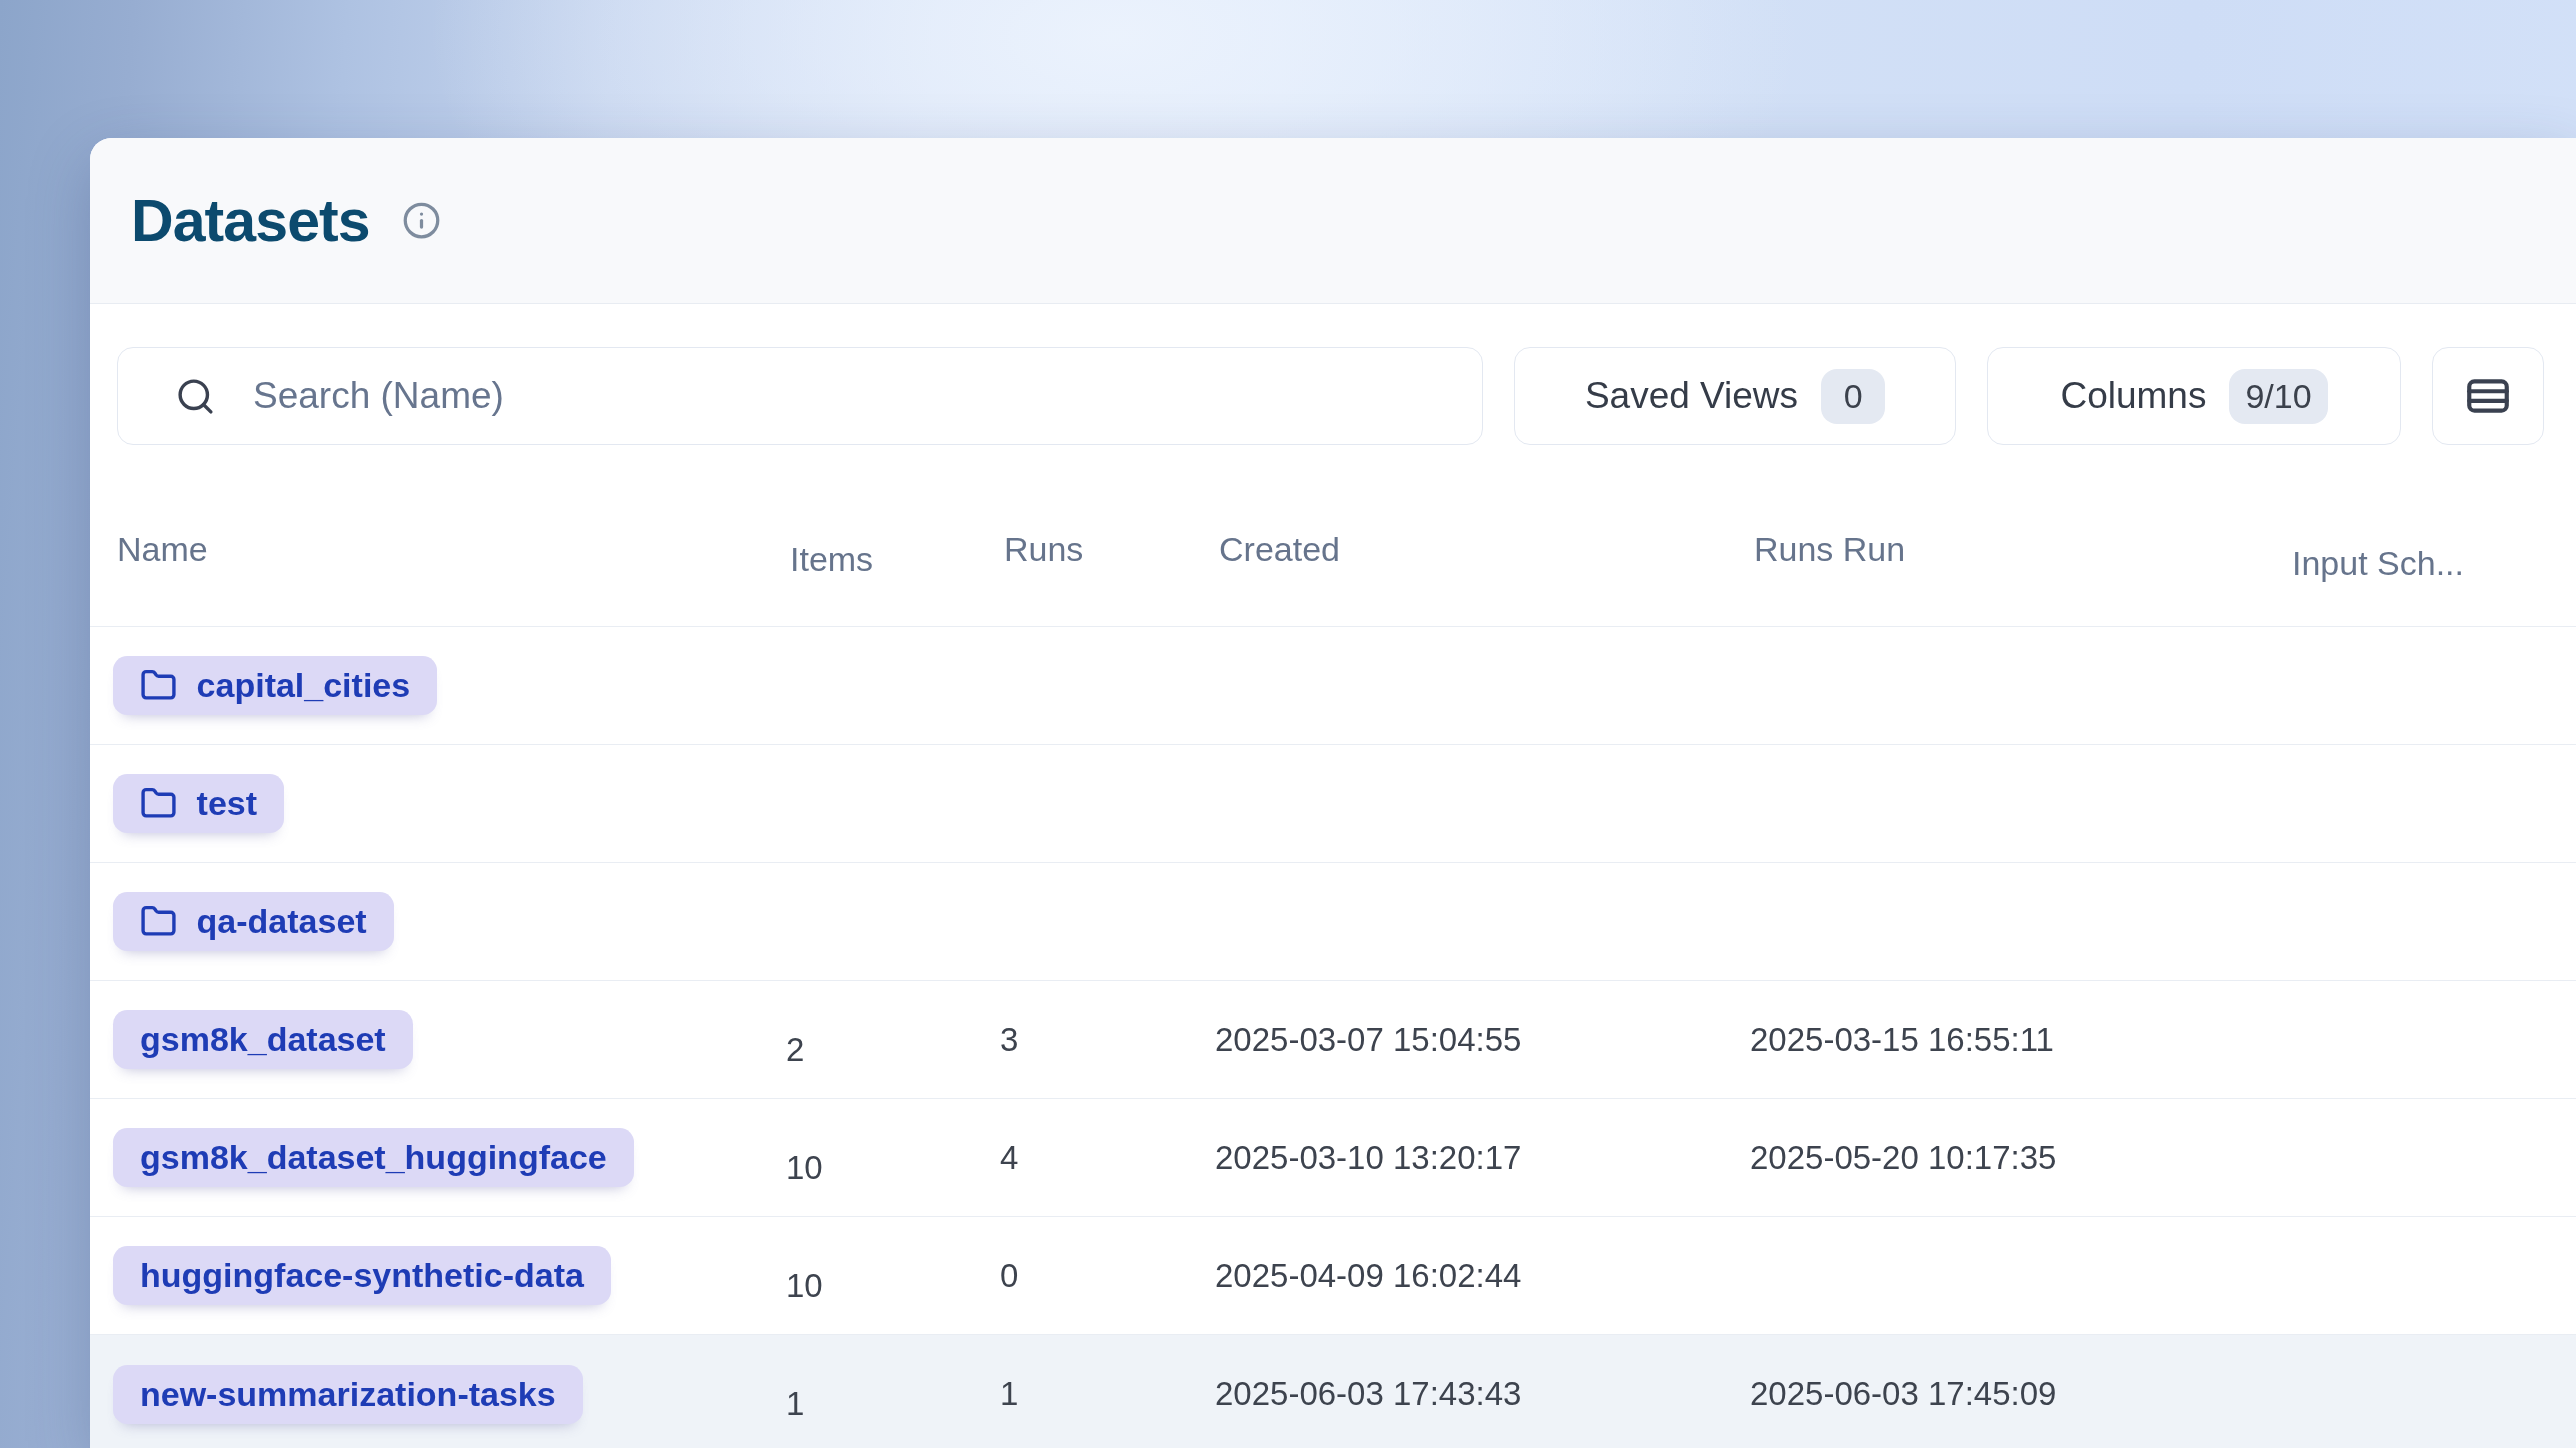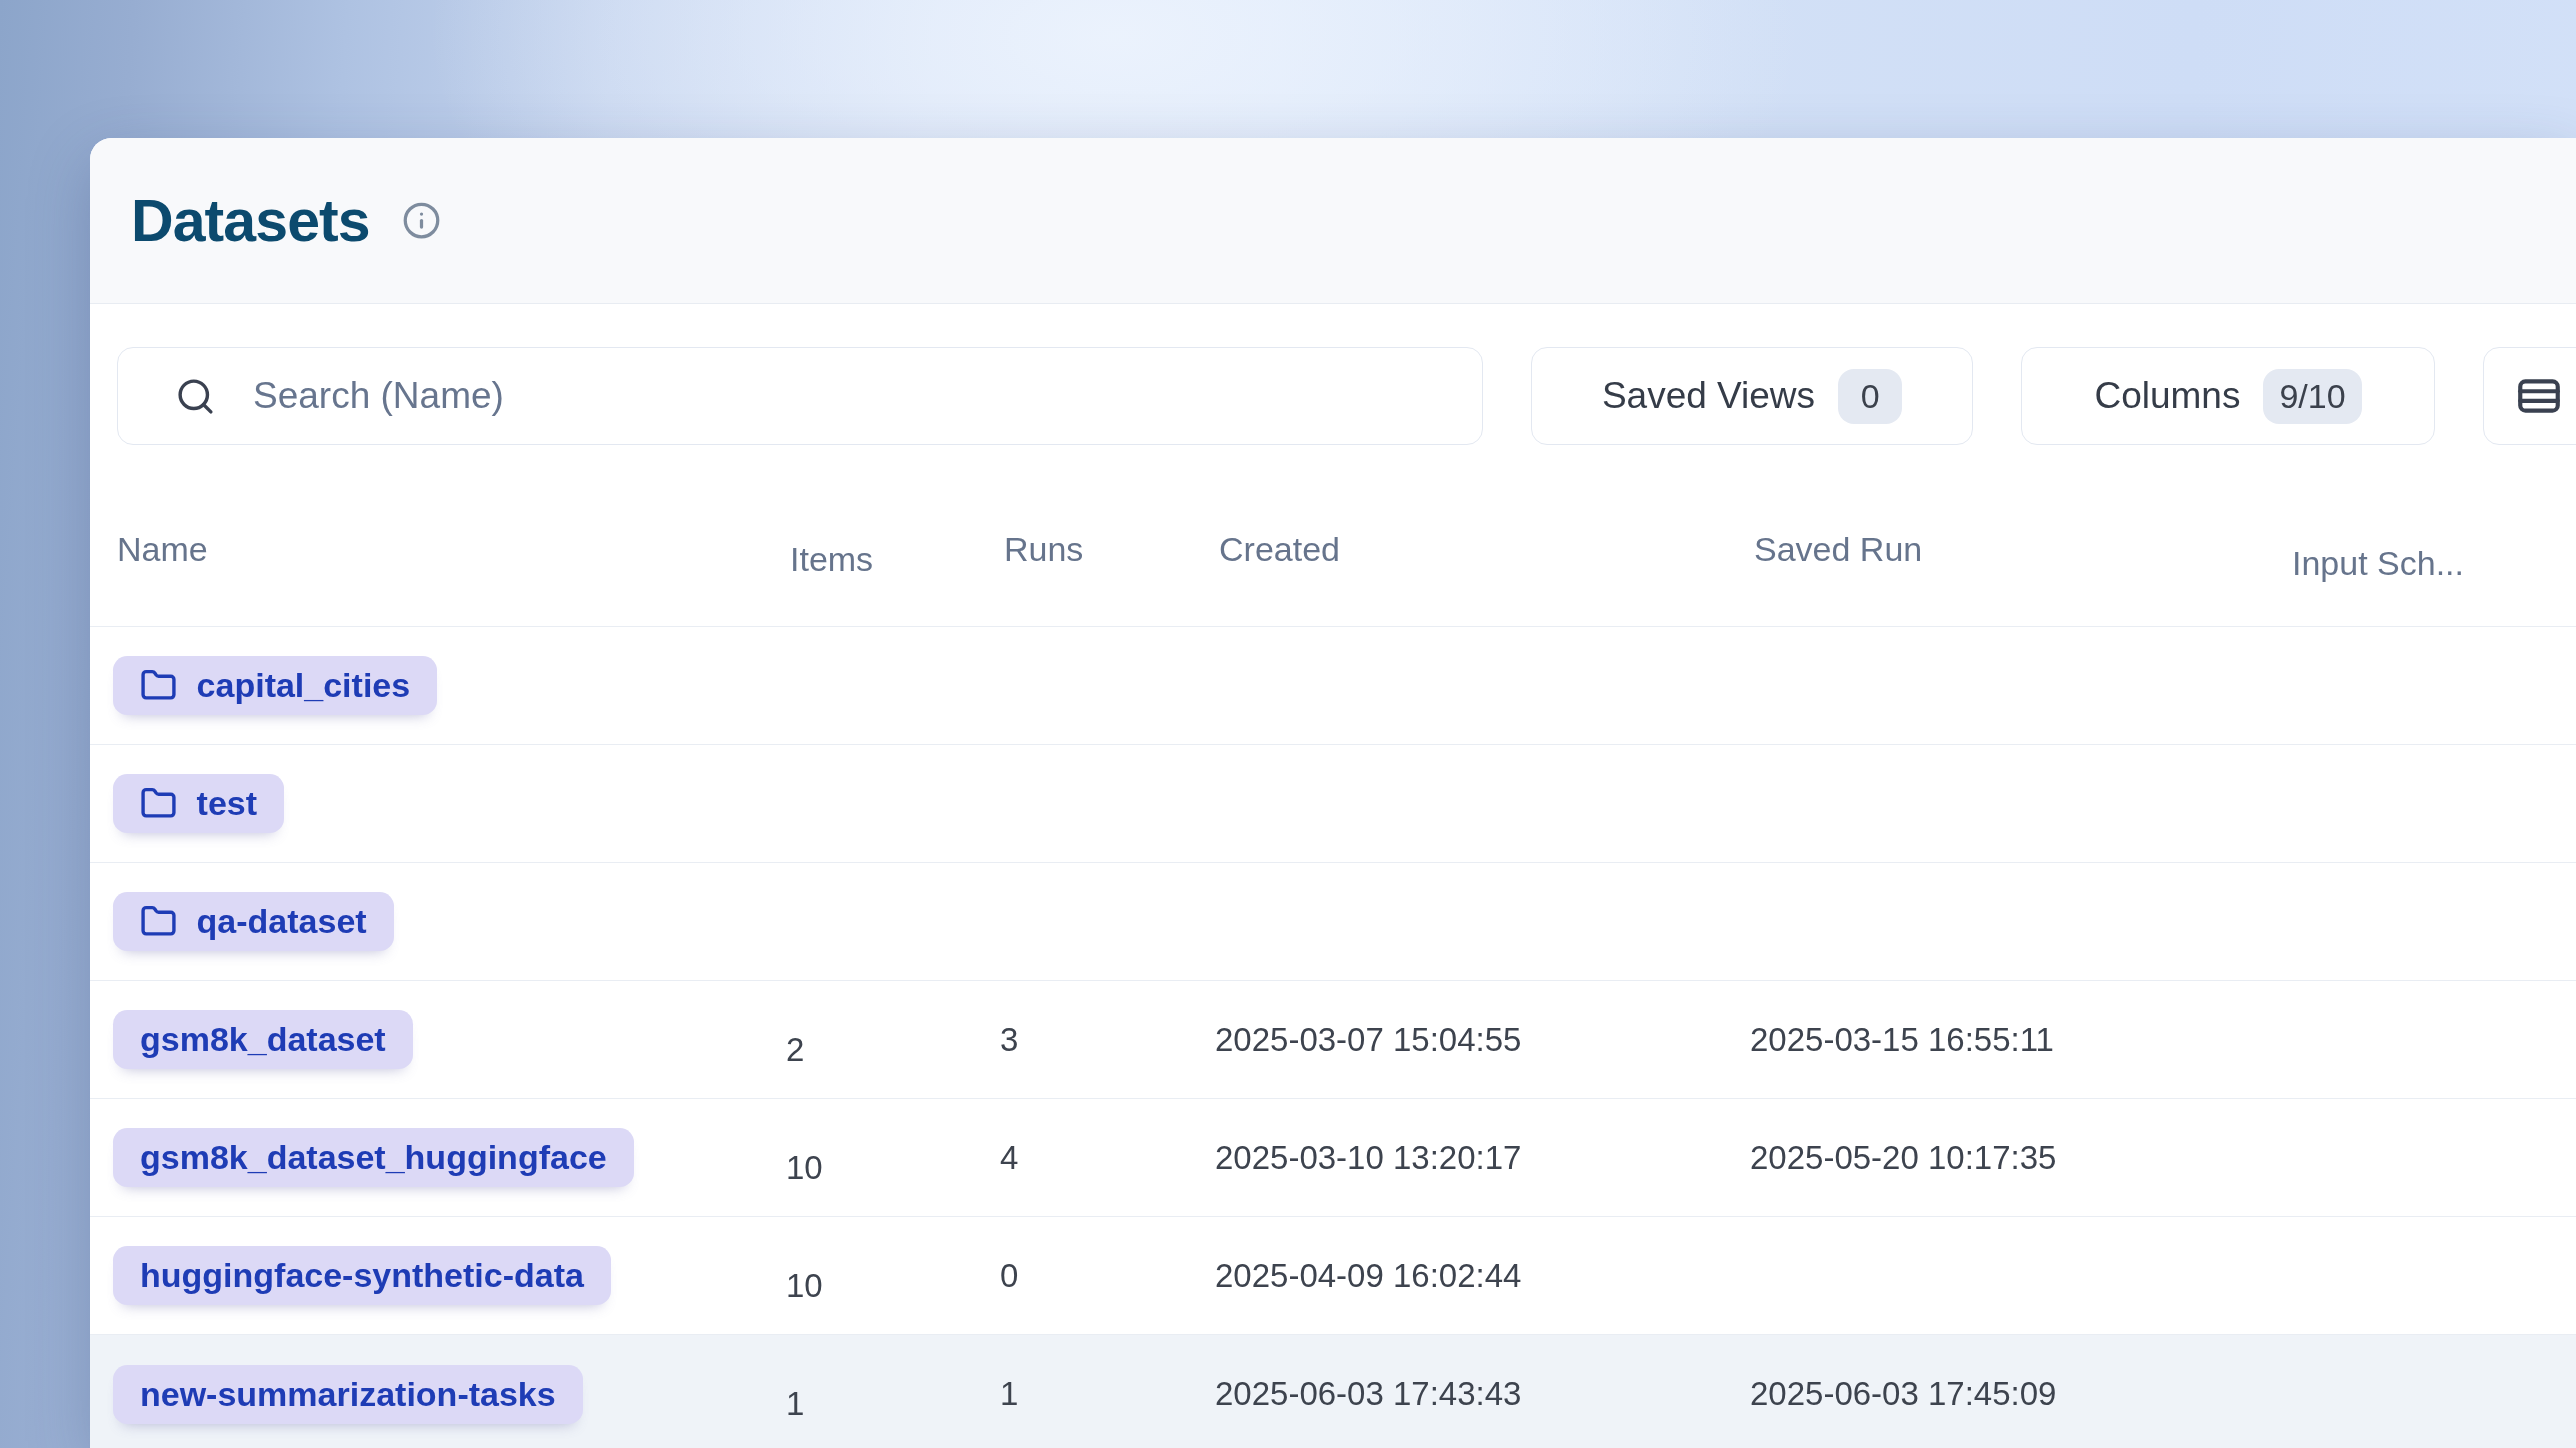--- a/index.html
+++ b/index.html
@@ -20,21 +20,21 @@
   .card-header{
     height:166px;background:#f8f9fb;border-bottom:1.8px solid #e8ecf2;
     display:flex;align-items:center;padding-left:41px;box-sizing:border-box;
   }
   .page-title{
     font-size:59px;font-weight:700;color:#0c4a6e;letter-spacing:-0.9px;margin:0;
   }
   .info-icon{margin-left:32px;display:inline-flex;}
   
   .toolbar{
-    margin-top:43px;padding:0 32px 0 27px;display:flex;gap:48px;align-items:center;
+    margin-top:43px;padding:0 32px 0 27px;display:flex;gap:31px;align-items:center;
   }
   .search-box{
     flex:0 0 1366px;height:98px;box-sizing:border-box;
     border:1.8px solid #e3e8f1;border-radius:16px;background:#fff;
     display:flex;align-items:center;padding-left:57px;
   }
   .search-box svg{flex:0 0 auto;margin-right:37px;}
   .search-box input{
     border:none;outline:none;background:transparent;flex:1;
     font-family:"Liberation Sans","DejaVu Sans",sans-serif;
@@ -126,21 +126,21 @@
         <path d="M21 14.3H3"></path>
       </svg>
     </button>
   </div>
 
   <div class="thead">
     <div class="cell col-name">Name</div>
     <div class="cell col-items">Items</div>
     <div class="cell col-runs">Runs</div>
     <div class="cell col-created">Created</div>
-    <div class="cell col-lastrun">Saved Run</div>
+    <div class="cell col-lastrun">Runs Run</div>
     <div class="cell col-input">Input Sch...</div>
   </div>
 
   <div id="tbody">
       <div class="trow">
         <div class="cell col-name"><span class="pill">
             <span class="folder">
               <svg width="37" height="37" viewBox="0 0 24 24" fill="none" stroke="#1e3cb5" stroke-width="2.2" stroke-linecap="round" stroke-linejoin="round">
                 <path d="M20 20a2 2 0 0 0 2-2V8a2 2 0 0 0-2-2h-7.9a2 2 0 0 1-1.69-.9L9.6 3.9A2 2 0 0 0 7.93 3H4a2 2 0 0 0-2 2v13a2 2 0 0 0 2 2Z"></path>
               </svg>

